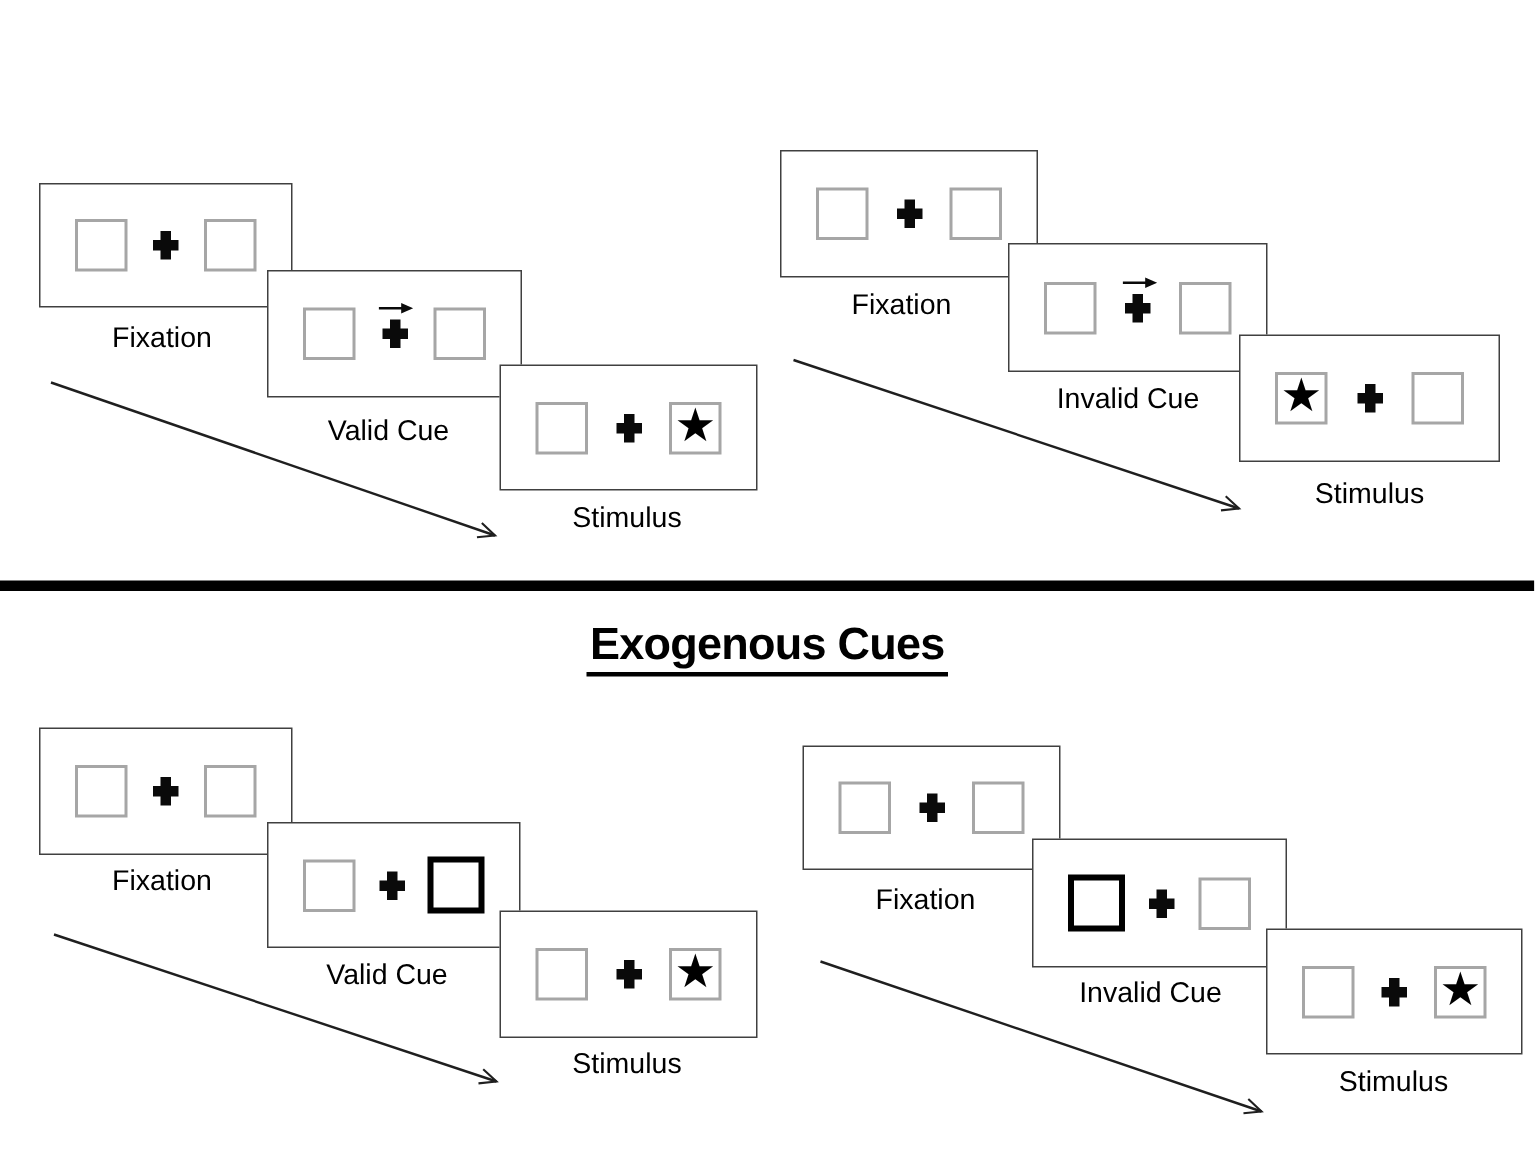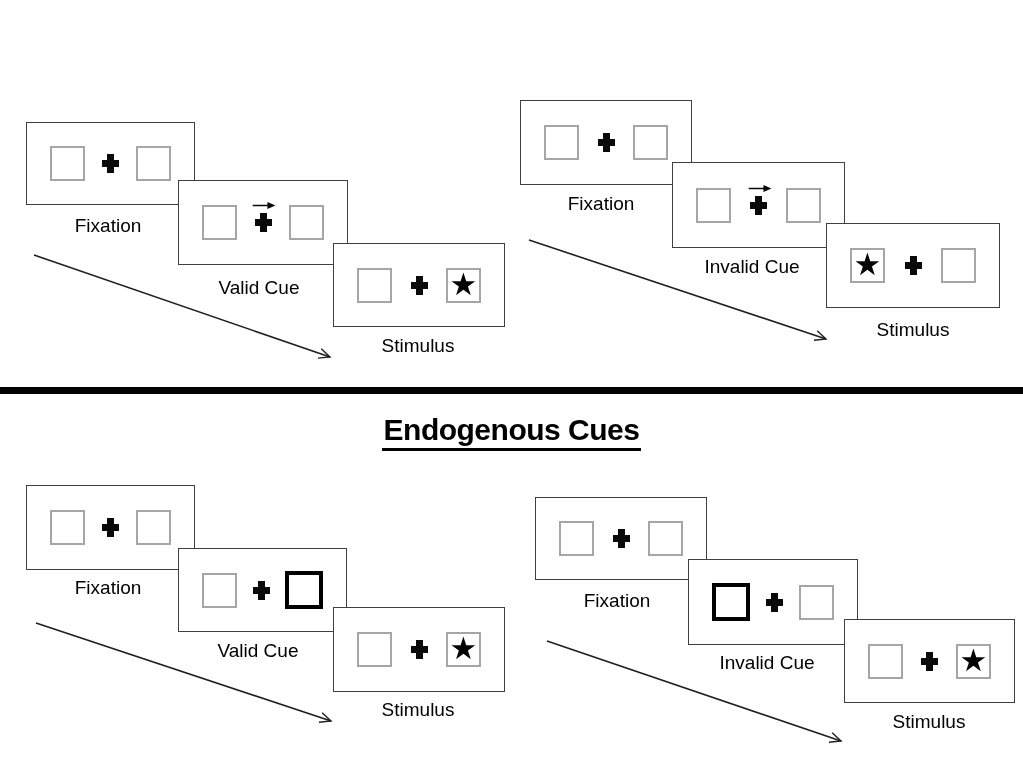--- a/index.html
+++ b/index.html
@@ -123,21 +123,21 @@
           <span class="cross"></span>
         </span>
       <span class="sq"></span>
     </div>
     <div class="slide-label" style="left:913px;top:319px">Stimulus</div>
   </section>
 
   <div class="divider" style="top:387px"></div>
 
   <div class="section-title-wrap" style="top:414px">
-    <span class="section-title">Endogenous Cues</span>
+    <span class="section-title">Exogenous Cues</span>
   </div>
 
   <section>
     <svg class="tl" style="left:30px;top:617px" width="314" height="114">
       <line x1="6" y1="6" x2="301" y2="104" marker-end="url(#ah)"></line>
     </svg>
     <div class="card" style="left:26px;top:485px;width:169px;height:85px">
       <span class="sq"></span>
       <span class="center-cell">
           <span class="cross"></span>

